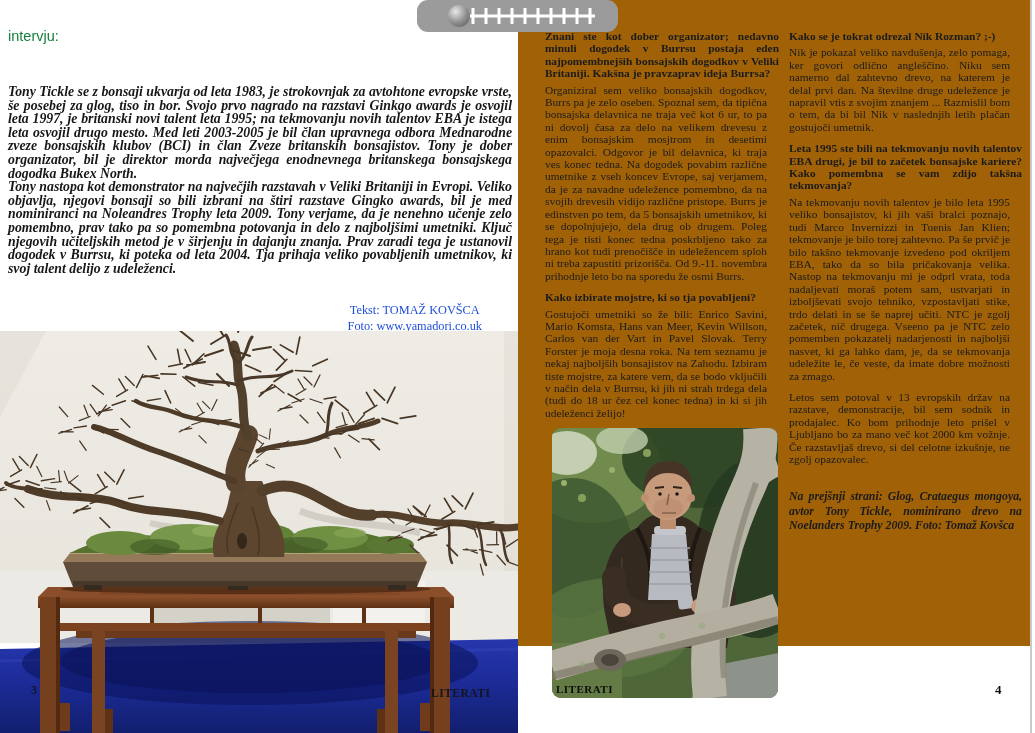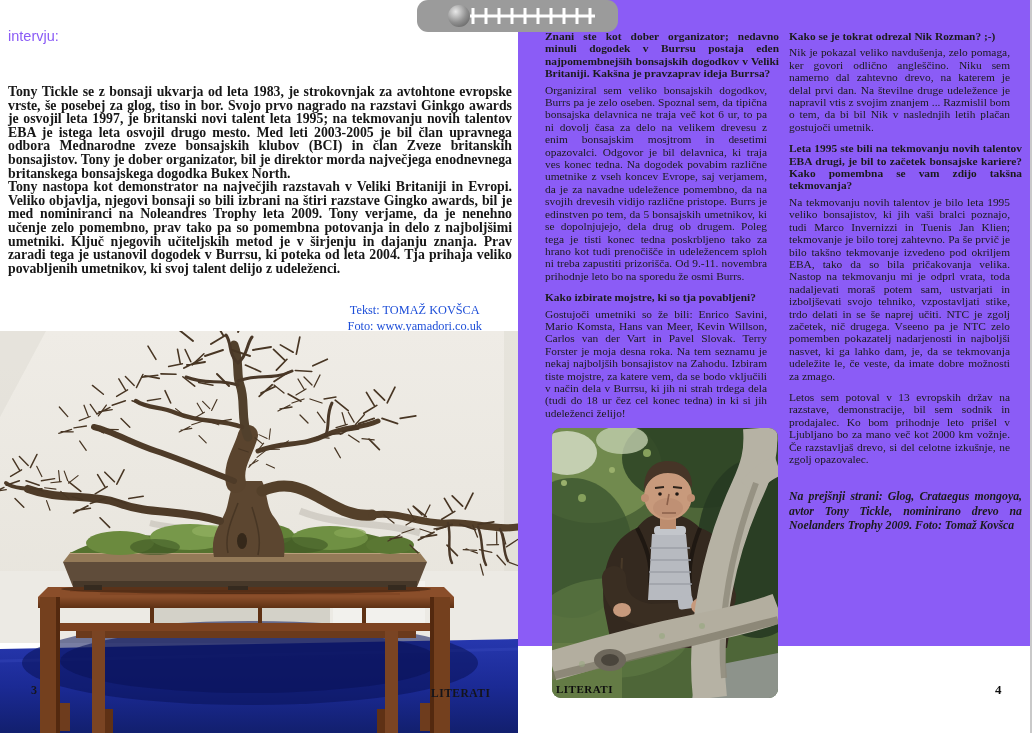--- a/index.html
+++ b/index.html
@@ -2,31 +2,31 @@
 <html><head>
 <meta charset="utf-8">
 <style>
   html,body{margin:0;padding:0;background:#ffffff;}
   body{width:1035px;height:733px;overflow:hidden;font-family:"Liberation Serif",serif;}
   .stage{position:absolute;left:0;top:0;width:1035px;height:733px;background:#ffffff;}
 
   
   .left-page{position:absolute;left:0;top:0;width:518px;height:733px;background:#fff;}
   .kicker{position:absolute;left:8px;top:28px;font-family:"Liberation Sans",sans-serif;
-          font-size:14.5px;color:#8b5cf6;text-align:right;}
+          font-size:14.5px;color:#15803d;text-align:right;}
   .title-wrap{position:absolute;left:0;top:40px;width:518px;height:54px;}
   .intro{position:absolute;left:8px;top:85px;width:504px;font-weight:bold;font-size:13.8px;
-         line-height:13.6px;text-align:justify;color:#171717;}
+         line-height:13.6px;text-align:justify;color:#171717;font-style:italic;}
   .intro p{margin:0;}
   .credit{position:absolute;right:36px;top:302px;text-align:center;font-size:12.3px;
           line-height:16px;color:#1d4ed8;}
   .bonsai-photo{position:absolute;left:0;top:331px;width:518px;height:402px;overflow:hidden;}
 
   
-  .right-page{position:absolute;left:518px;top:0;width:514px;height:646px;background:#8b5cf6;}
+  .right-page{position:absolute;left:518px;top:0;width:514px;height:646px;background:#a16207;}
   .col{position:absolute;top:30px;font-size:11.4px;line-height:12.4px;text-align:justify;color:#1b1b1b;}
   .col-mid{left:27px;width:234px;}
   .col-right{left:271px;width:233px;}
   .q{font-weight:bold;margin:0 0 4px 0;}
   .a{margin:0 12px 9px 0;}
   .portrait{position:relative;margin:6px 0 0 7px;width:226px;height:270px;border-radius:9px;
             overflow:hidden;}
   .portrait-brand{position:absolute;left:4px;bottom:3px;font-weight:bold;font-size:11px;
                   letter-spacing:.5px;color:#0d0d0d;}
   .caption{font-style:italic;font-weight:bold;margin:24px 0 0 0;line-height:14.5px;font-size:11.8px;}

